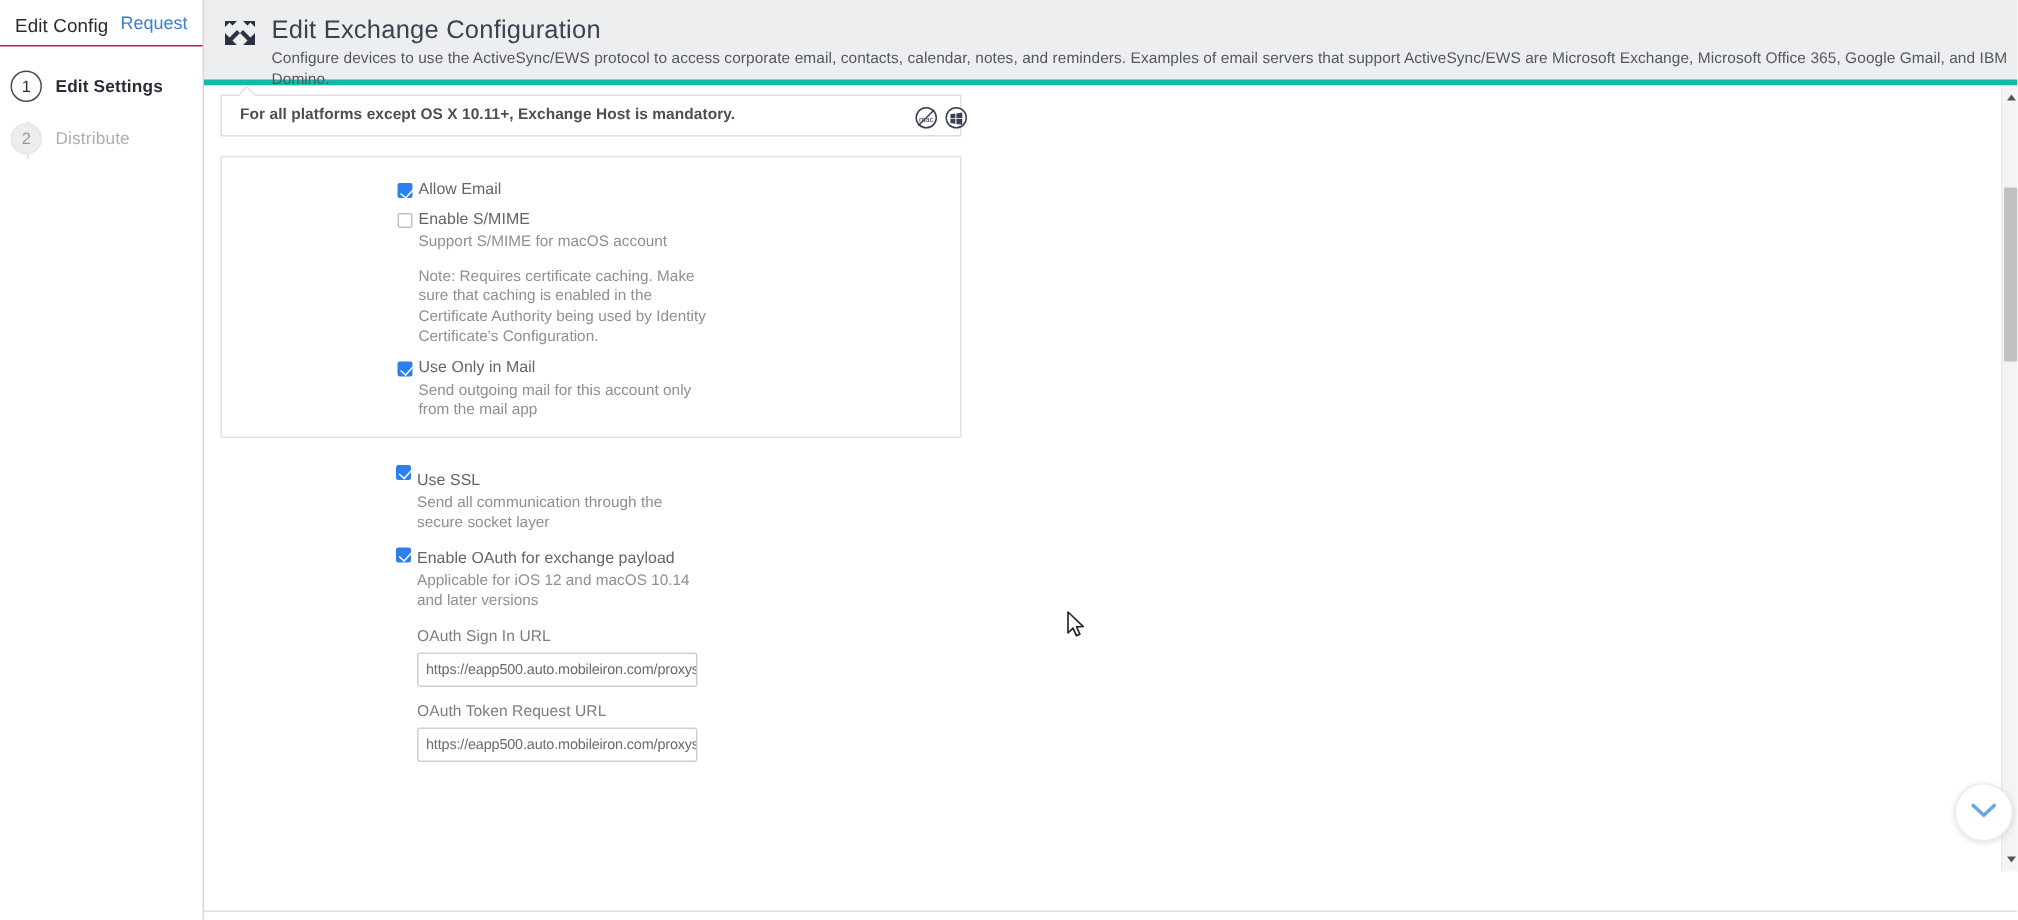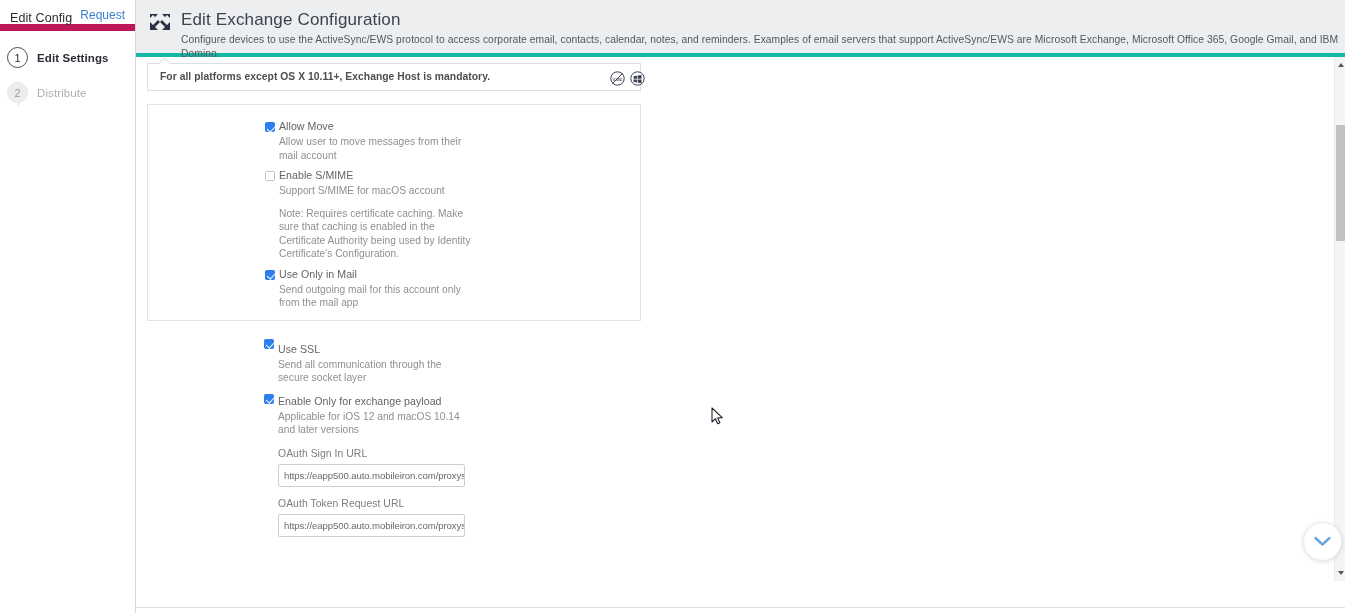--- a/index.html
+++ b/index.html
@@ -17,21 +17,21 @@
   .sidebar {
     position: absolute; left: 0; top: 0;
     width: 136px; height: 613px;
     background: #ffffff;
     border-right: 1px solid #d8d8d8;
   }
   .sidebar-head {
     position: relative;
     height: 31px;
     padding: 8px 12px 0 10px;
-    border-bottom: 7px solid #be185d;
+    border-bottom: 1px solid #be185d;
   }
   .sidebar-title {
     font-size: 12.5px; color: #2b2b2b; font-weight: 400;
     letter-spacing: .1px;
     display: inline-block;
   }
   .cancel-link {
     position: absolute; right: 10px; top: 8px;
     font-size: 12px; color: #3a7ecf; cursor: pointer;
   }
@@ -315,22 +315,21 @@
           <span class="badge">
             <svg width="15" height="15" viewBox="0 0 15 15">
               <circle cx="7.5" cy="7.5" r="6.7" fill="#fff" stroke="#3b4152" stroke-width="1"></circle>
               <path fill="#3b4152" d="M3.6 5.2l3.3-.5v3.1H3.6zM7.6 4.6l3.9-.6v3.8H7.6zM3.6 8.4h3.3v3.1l-3.3-.5zM7.6 8.4h3.9v3.8l-3.9-.6z"></path>
             </svg>
           </span>
         </div>
 
         <div class="check-row">
           <span class="cb on"></span>
-          <div class="check-label">Allow Move</div>
-          <div class="check-desc">Allow user to move messages from their mail account</div>
+          <div class="check-label">Allow Email</div>
         </div>
 
         <div class="check-row">
           <span class="cb off"></span>
           <div class="check-label">Enable S/MIME</div>
           <div class="check-desc">Support S/MIME for macOS account</div>
         </div>
         <div class="check-note">Note: Requires certificate caching. Make sure that caching is enabled in the Certificate Authority being used by Identity Certificate's Configuration.</div>
 
 
@@ -343,21 +342,21 @@
 
       <div class="ssl-group">
         <div class="check-row">
           <span class="cb on"></span>
           <div class="check-label">Use SSL</div>
           <div class="check-desc">Send all communication through the secure socket layer</div>
         </div>
 
         <div class="check-row">
           <span class="cb on"></span>
-          <div class="check-label">Enable Only for exchange payload</div>
+          <div class="check-label">Enable OAuth for exchange payload</div>
           <div class="check-desc">Applicable for iOS 12 and macOS 10.14 and later versions</div>
         </div>
 
         <div class="field-block">
           <div class="field-label">OAuth Sign In URL</div>
           <div class="text-input">https://eapp500.auto.mobileiron.com/proxyservice/t</div>
         </div>
 
         <div class="field-block">
           <div class="field-label">OAuth Token Request URL</div>

